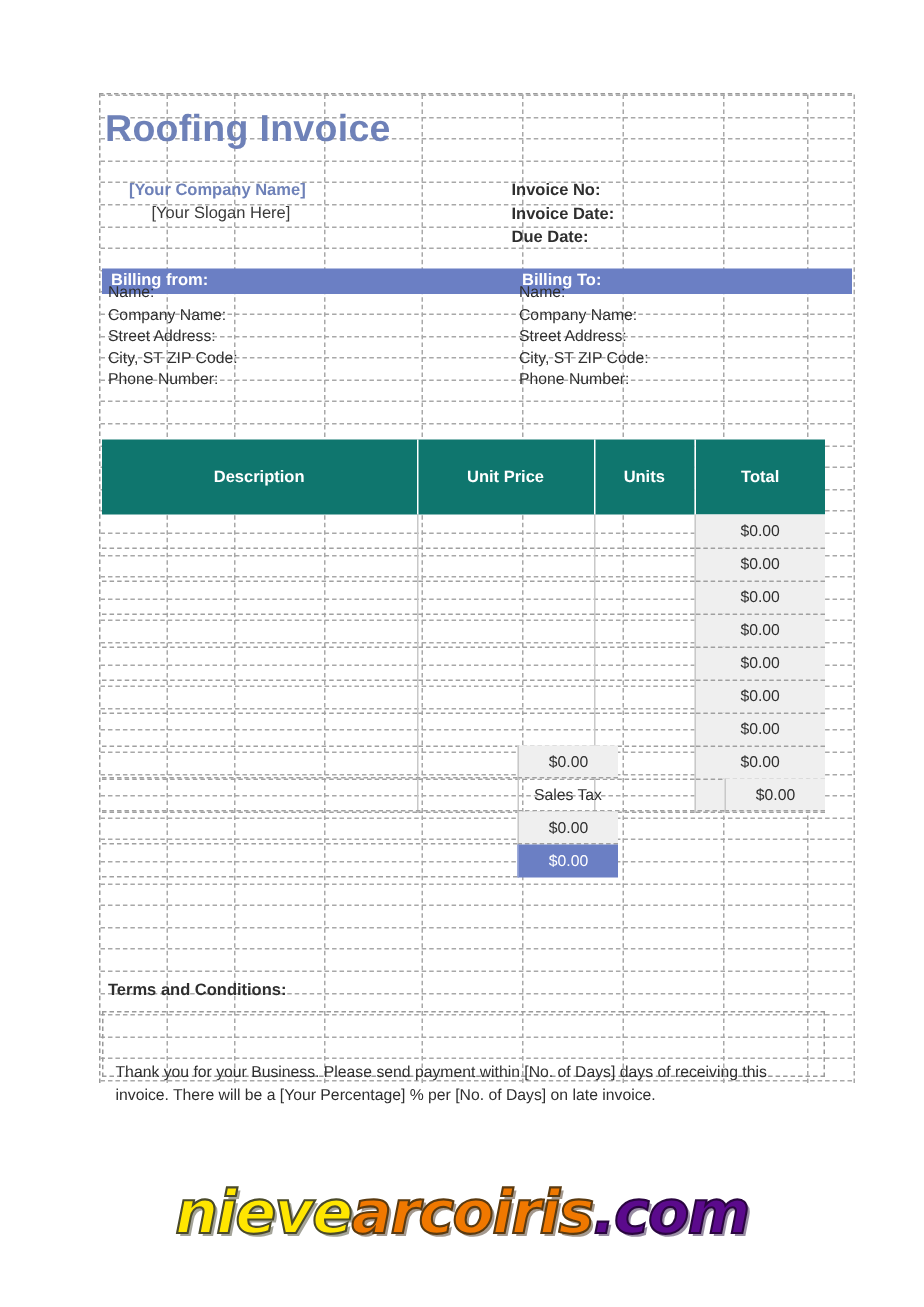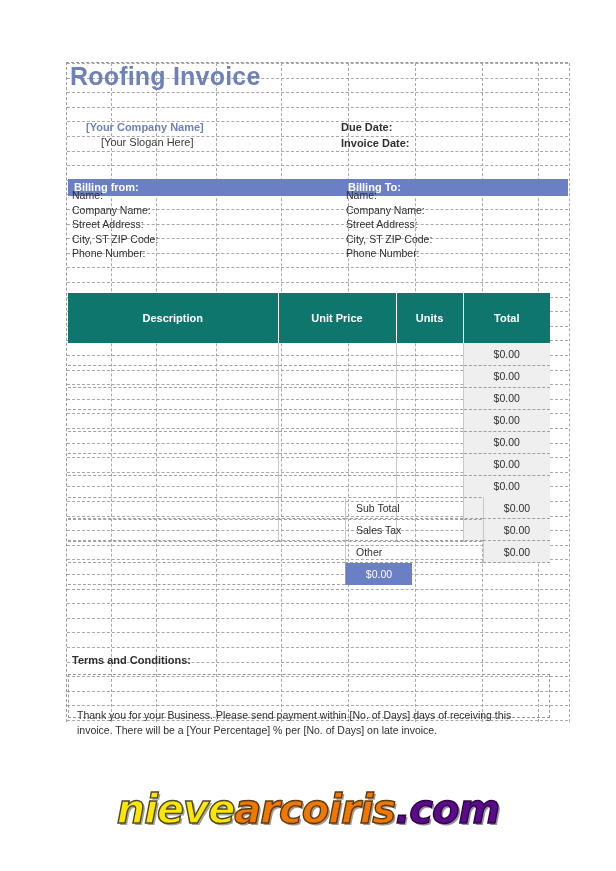--- a/index.html
+++ b/index.html
@@ -46,21 +46,21 @@
     position: absolute;
     left: 66px;
     top: 62px;
     width: 502px;
   }
 
   
   #title-row {
     position: absolute;
     left: 4px;
-    top: 0;
+    top: 10px;
   }
   #invoice-title {
     font-size: 25px;
     font-weight: bold;
     color: #6e81b8;
     letter-spacing: 0.2px;
     white-space: nowrap;
   }
 
   
@@ -330,22 +330,23 @@
   <div id="title-row">
     <div id="invoice-title">Roofing Invoice</div>
   </div>
 
   <div id="company-block">
     <div id="company-name">[Your Company Name]</div>
     <div id="company-slogan">[Your Slogan Here]</div>
   </div>
 
   <div id="meta-block">
+    <div class="meta-line">Invoice No:</div>
+    <div class="meta-line">Invoice Date:</div>
     <div class="meta-line">Due Date:</div>
-    <div class="meta-line">Invoice Date:</div>
   </div>
 
   <div class="bill-bar" id="bill-from-bar">Billing from:</div>
   <div class="bill-bar" id="bill-to-bar">Billing To:</div>
 
   <div class="bill-list" id="bill-from-list">
     <div class="bill-item">Name:</div>
     <div class="bill-item">Company Name:</div>
     <div class="bill-item">Street Address:</div>
     <div class="bill-item">City, ST ZIP Code:</div>
@@ -429,31 +430,29 @@
           <td></td>
           <td></td>
           <td class="amount-cell">$0.00</td>
         </tr>
       </tbody>
   </table>
 
   <div id="totals-wrap">
       <div class="tot-row">
         <div class="tot-spacer"></div>
-        <div class="tot-label">Sub Total</div>
         <div class="tot-value">$0.00</div>
       </div>
       <div class="tot-row">
         <div class="tot-spacer"></div>
         <div class="tot-label">Sales Tax</div>
         <div class="tot-value">$0.00</div>
       </div>
       <div class="tot-row">
         <div class="tot-spacer"></div>
-        <div class="tot-label">Other</div>
         <div class="tot-value">$0.00</div>
       </div>
       <div class="tot-row grand">
         <div class="tot-spacer"></div>
         <div class="tot-value">$0.00</div>
       </div>
     </div>
 
   <div id="terms-title">Terms and Conditions:</div>
   <div id="terms-box">

